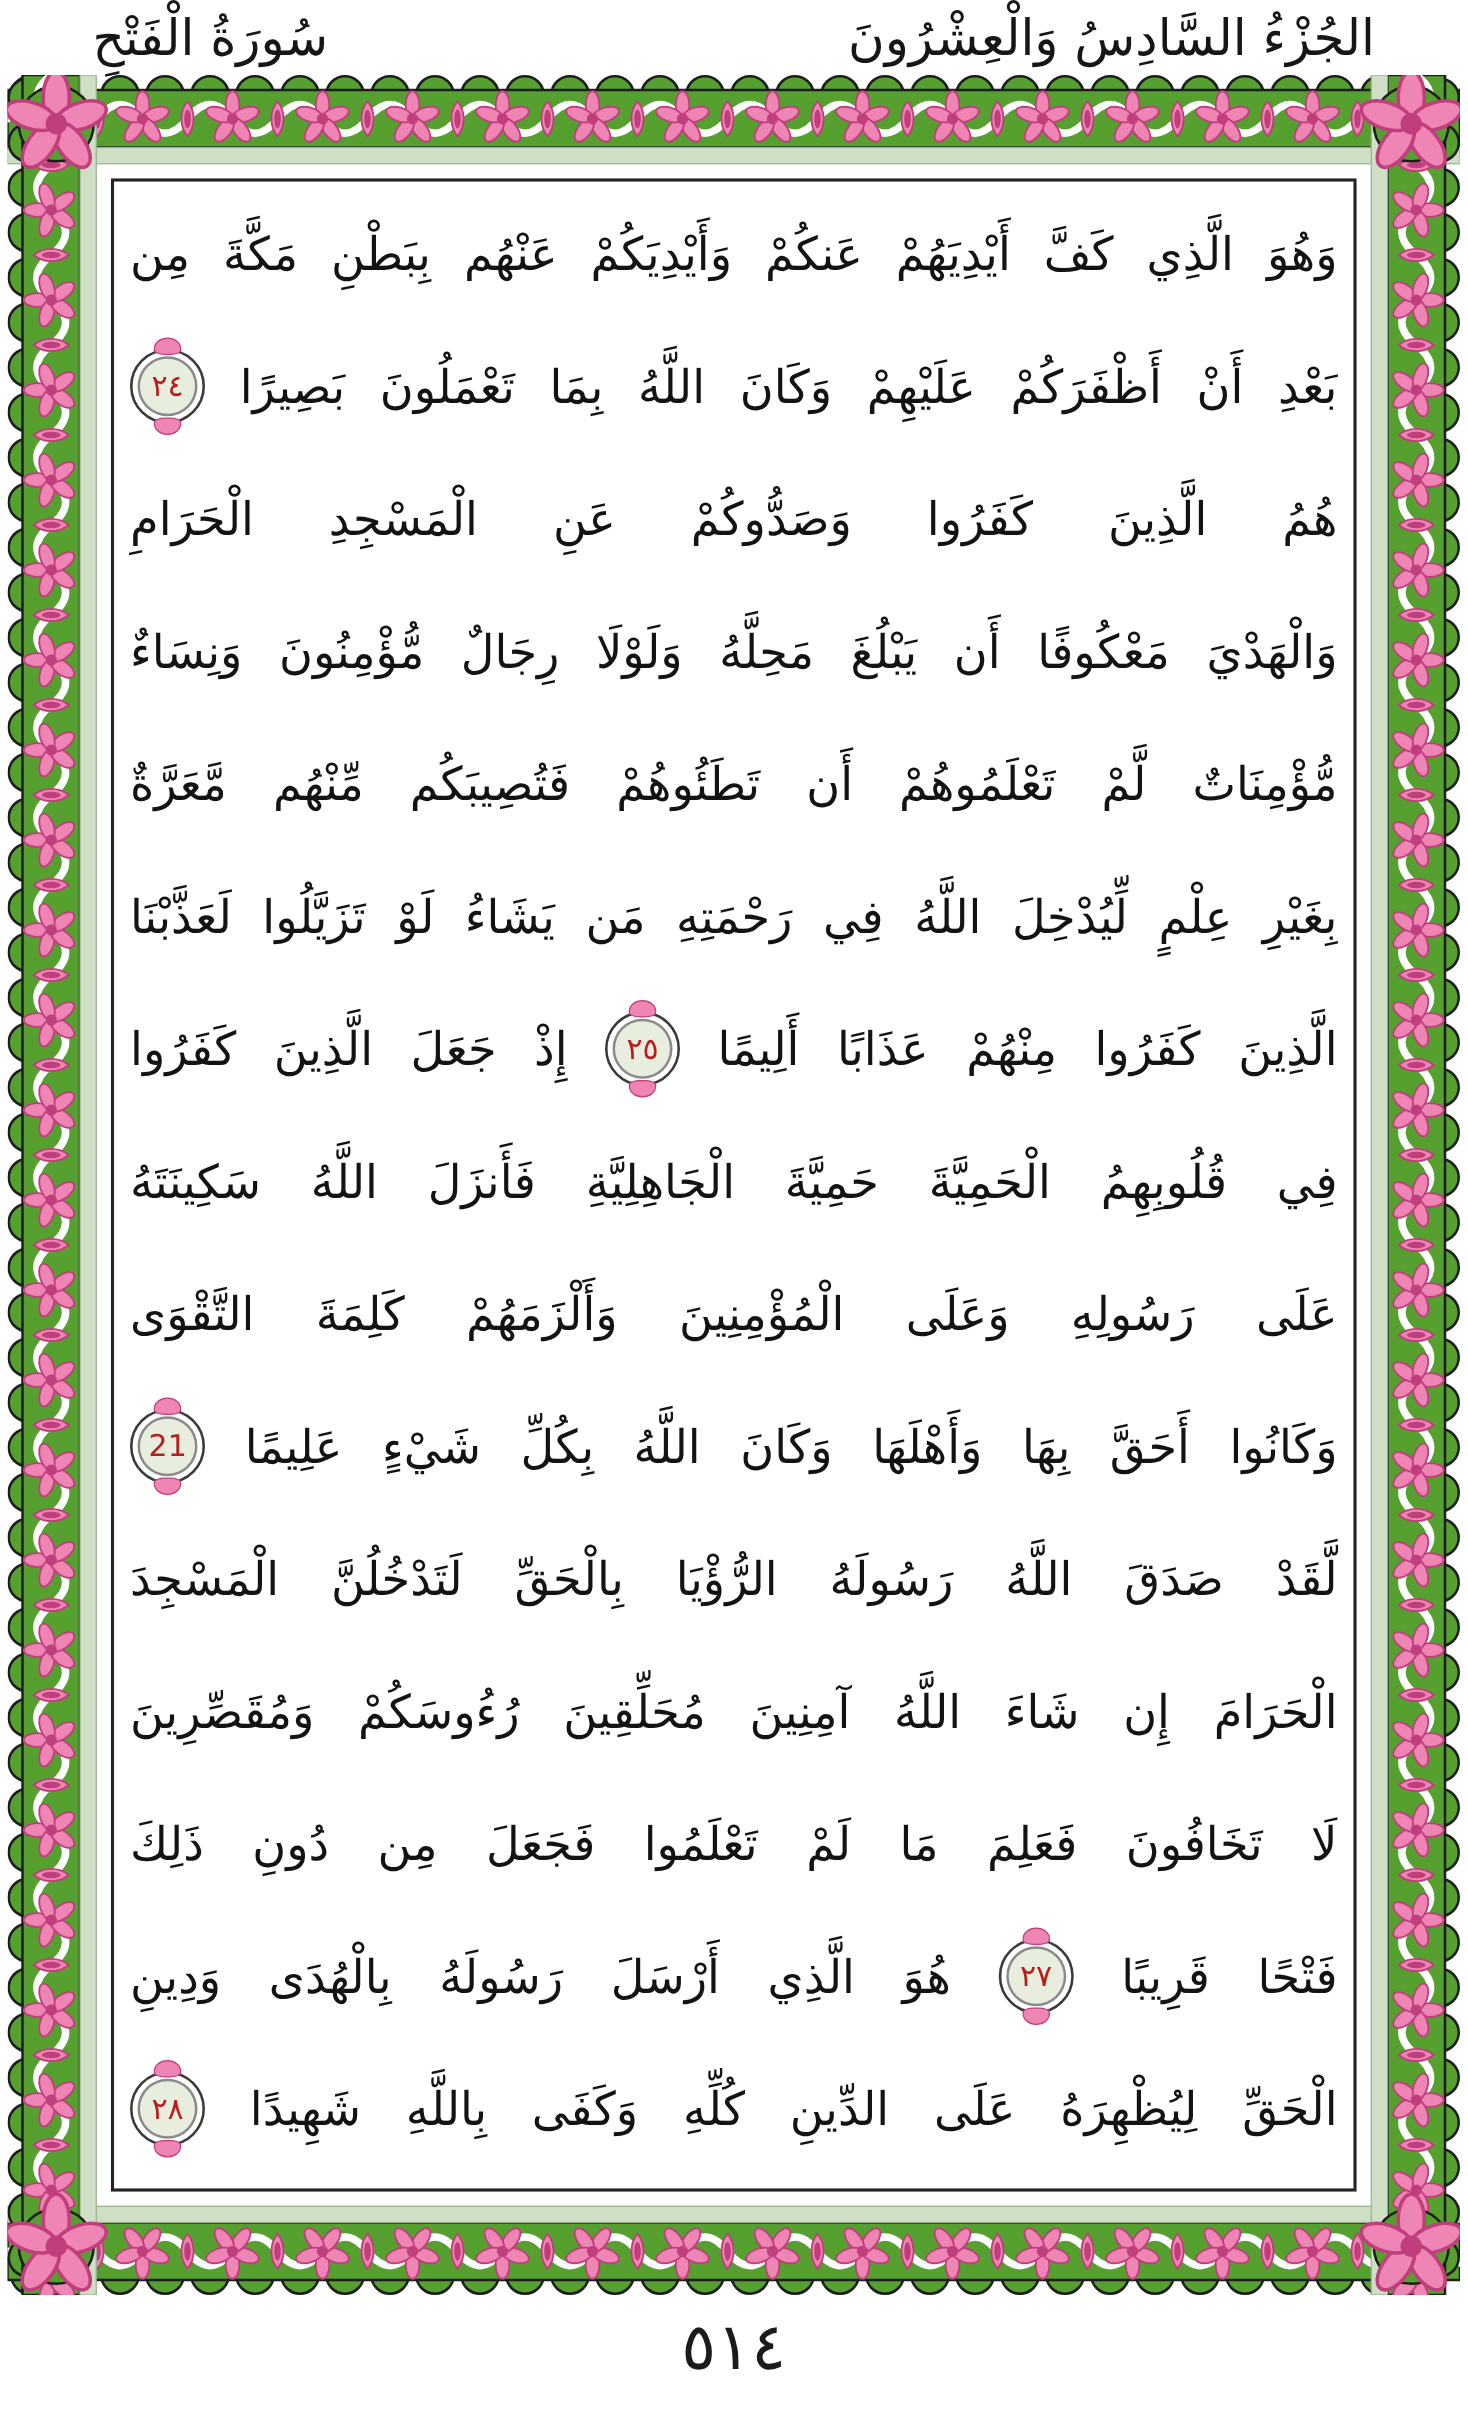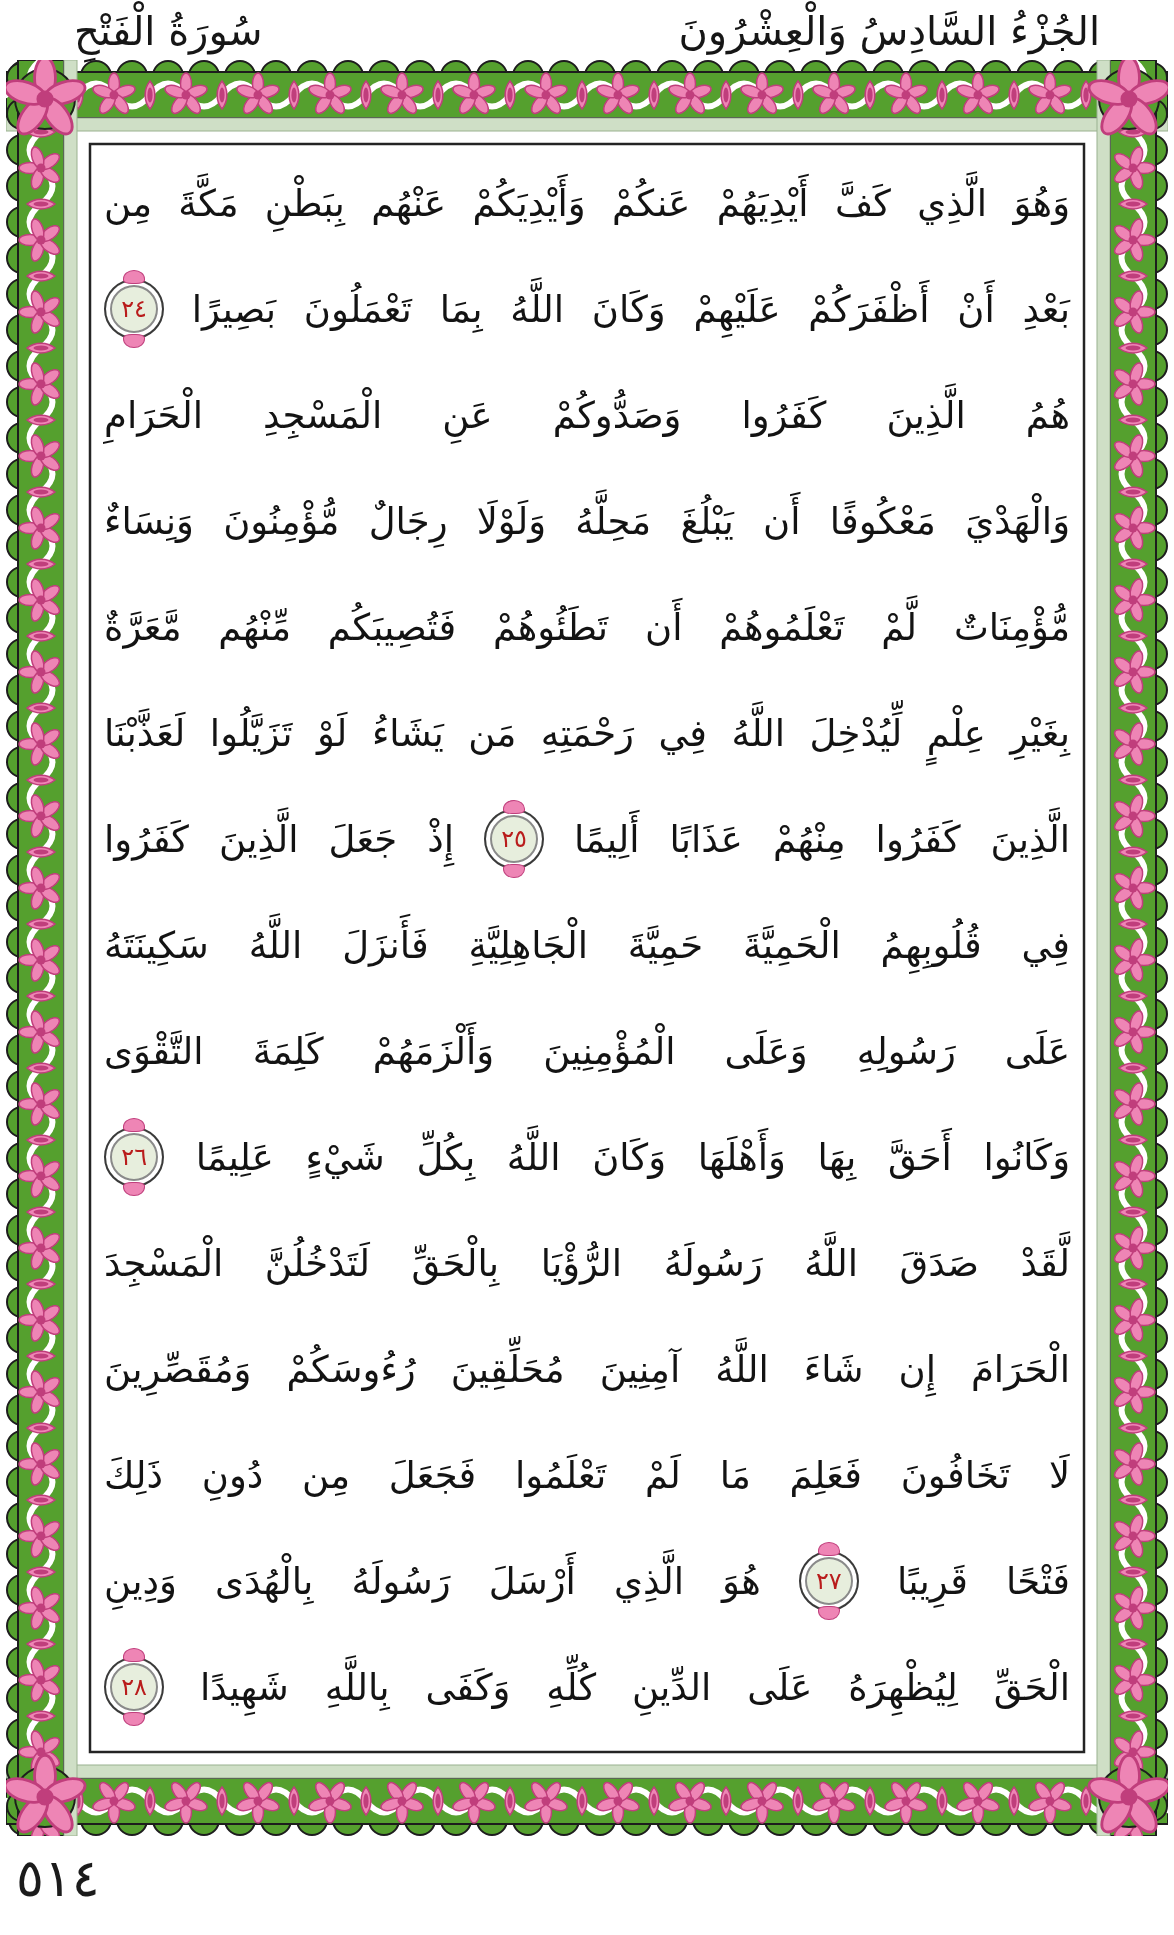--- a/index.html
+++ b/index.html
@@ -27,21 +27,21 @@
       width:56px;height:56px;border-radius:50%;background:#e7eedd;
       border:2px solid #3a3a3a;box-shadow:inset 0 0 0 4px #ffffff,inset 0 0 0 6px #8a8a8a;
       font-size:24px;color:#b91c1c;flex:0 0 auto;}
   .verse-marker::before,.verse-marker::after{content:"";position:absolute;left:50%;
       transform:translateX(-50%);width:20px;height:12px;background:#ee85b5;
       border:1px solid #c03e7c;border-radius:55% 55% 45% 45%/70% 70% 30% 30%;}
   .verse-marker::before{top:-11px;}
   .verse-marker::after{bottom:-11px;transform:translateX(-50%) scaleY(-1);}
 
   
-  #page-number{position:absolute;left:16px;right:0;top:1848px;
+  #page-number{position:absolute;left:0;right:0;top:1848px;text-align:center;
       font-size:52px;color:#1b1b1b;}
 </style>
 </head>
 <body>
 
 <div id="page">
 
   <div class="hdr" id="juz-label">الجُزْءُ السَّادِسُ وَالْعِشْرُونَ</div>
   <div class="hdr" id="surah-label">سُورَةُ الْفَتْحِ</div>
 
@@ -515,21 +515,21 @@
       <div class="qline">
         <span class="qword">وَكَانُوا</span>
         <span class="qword">أَحَقَّ</span>
         <span class="qword">بِهَا</span>
         <span class="qword">وَأَهْلَهَا</span>
         <span class="qword">وَكَانَ</span>
         <span class="qword">اللَّهُ</span>
         <span class="qword">بِكُلِّ</span>
         <span class="qword">شَيْءٍ</span>
         <span class="qword">عَلِيمًا</span>
-        <span class="verse-marker">٢٦</span>
+        <span class="verse-marker">21</span>
       </div>
       <div class="qline">
         <span class="qword">لَّقَدْ</span>
         <span class="qword">صَدَقَ</span>
         <span class="qword">اللَّهُ</span>
         <span class="qword">رَسُولَهُ</span>
         <span class="qword">الرُّؤْيَا</span>
         <span class="qword">بِالْحَقِّ</span>
         <span class="qword">لَتَدْخُلُنَّ</span>
         <span class="qword">الْمَسْجِدَ</span>

